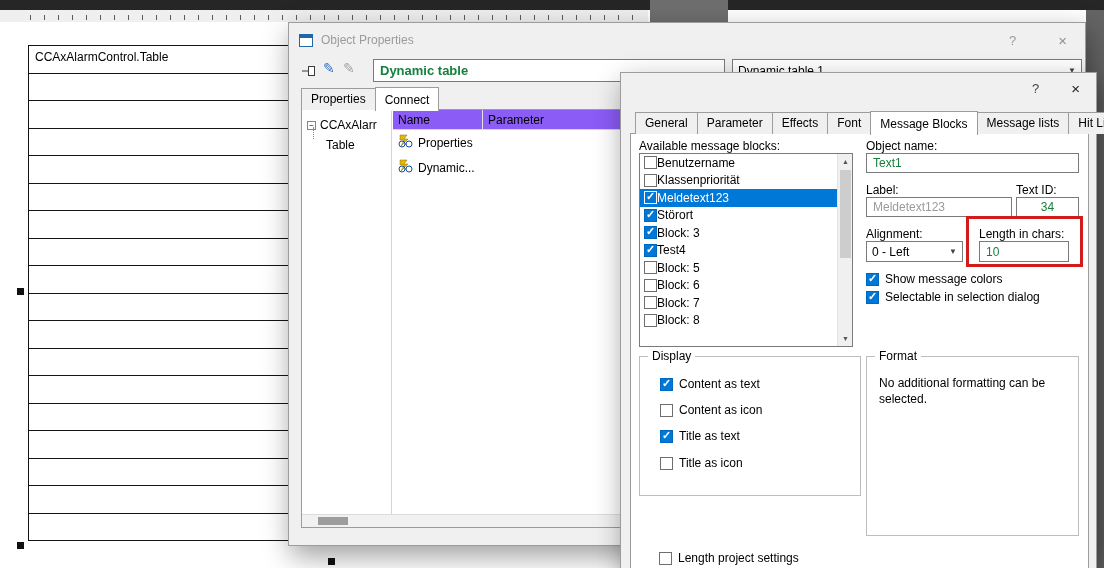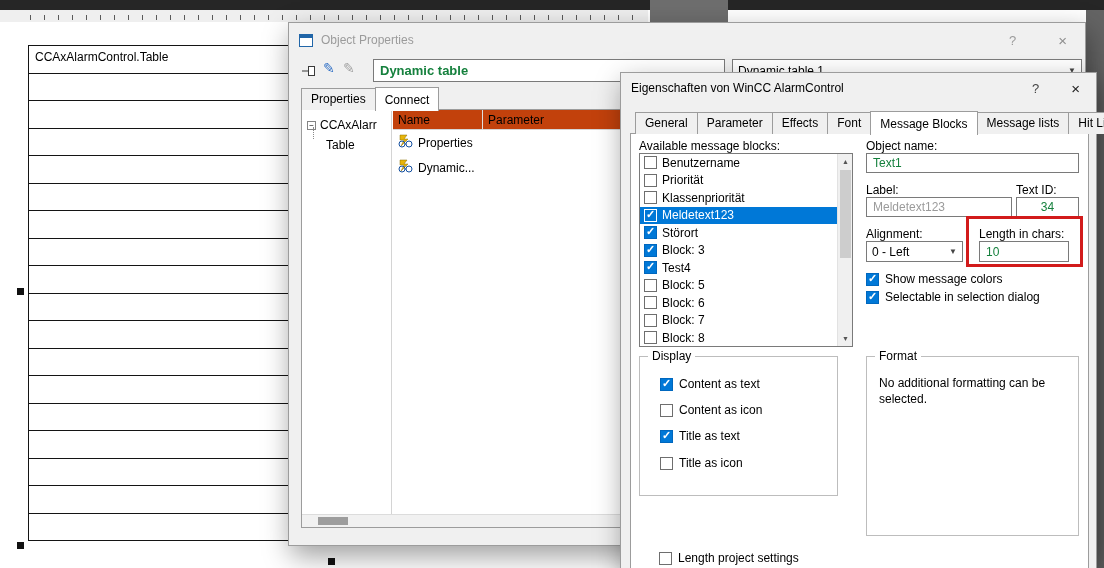--- a/index.html
+++ b/index.html
@@ -55,33 +55,33 @@
 
   
   .cb { width:13px; height:13px; border:1px solid #6e6e6e; background:#fff; display:inline-block;
     position:relative; flex:none; }
   .cb.checked { background:#0078d7; border-color:#0067be; }
   .cb.checked::after { content:"✓"; position:absolute; left:1px; top:-2px; color:#fff; font-size:11px; font-weight:bold; }
   .cbrow { display:flex; align-items:center; gap:6px; font-size:12px; white-space:nowrap; }
 
   
   .listbox { background:#fff; border:1px solid #7a7a7a; overflow:hidden; }
-  .mb-item { display:flex; align-items:center; gap:5px; height:17.5px; padding:0 4px;
+  .mb-item { display:flex; align-items:center; height:17.5px; padding:0 4px;
     font-size:12px; width:calc(100% - 15px); white-space:nowrap; }
   .mb-item.selected { background:#0078d7; color:#fff; }
   .mb-item.selected .cb.checked { border-color:#fff; }
   .vscroll { position:absolute; right:0; top:0; bottom:0; width:15px; background:#f0f0f0; border-left:1px solid #e2e2e2; }
   .vscroll .sarrow { position:absolute; left:0; width:15px; height:15px; text-align:center; font-size:7px; color:#555; line-height:15px; }
   .vscroll .thumb { position:absolute; left:2px; width:11px; background:#cdcdcd; }
 
   .groupbox { border:1px solid #bdbdbd; }
   .gb-title { position:absolute; top:-8px; left:8px; background:#fff; padding:0 4px; font-size:12px; }
 
   
-  .col-hdr { display:flex; align-items:center; padding:0 5px; font-size:12px; background:#c2410c;
+  .col-hdr { display:flex; align-items:center; padding:0 5px; font-size:12px; background:#8b5cf6;
     border-right:1px solid #e0e0e0; border-bottom:1px solid #d6d6d6; height:20px; }
   .lv-row { display:flex; align-items:center; gap:5px; height:25px; padding:0 4px; font-size:12px; }
   .expander { width:9px; height:9px; border:1px solid #848484; background:#fff; font-size:8px;
     line-height:7px; text-align:center; display:inline-block; flex:none; }
   .tree-row { display:flex; align-items:center; gap:4px; font-size:12px; white-space:nowrap; }
   .dot-v { position:absolute; left:11px; top:17px; width:1px; height:12px; border-left:1px dotted #8a8a8a; }
 
   .hscroll { position:absolute; left:0; right:0; bottom:0; height:13px; background:#f1f1f1; border-top:1px solid #dcdcdc; }
   .hscroll .thumb { position:absolute; left:16px; top:2px; width:30px; height:8px; background:#9d9d9d; }
 
@@ -173,21 +173,20 @@
     </div>
 
     <div class="hscroll">
       <div class="thumb"></div>
     </div>
   </div>
 </div>
 
 <div class="abs dlg" style="left:620px; top:72px; width:477px; height:500px; z-index:20;">
   <div class="titlebar" style="height:30px;">
-    <span class="title">Eigenschaften von WinCC AlarmControl</span>
     <span style="flex:1"></span>
     <span class="cap-btn" style="margin-right:32px;">?</span>
     <span class="cap-btn" style="font-size:15px; color:#222; margin-right:6px;">×</span>
   </div>
 
   <div class="abs tabs" style="left:14px; top:36px; height:25px;">
     <div class="tab">General</div>
     <div class="tab">Parameter</div>
     <div class="tab">Effects</div>
     <div class="tab">Font</div>
@@ -200,24 +199,20 @@
 
   <span class="abs" style="left:18px; top:66px; z-index:21;">Available message blocks:</span>
 
   <div class="abs listbox" style="left:18px; top:80px; width:214px; height:194px; z-index:21;">
     <div class="mb-item">
       <span class="cb"></span>
       <span>Benutzername</span>
     </div>
     <div class="mb-item">
       <span class="cb"></span>
-      <span>Priorität</span>
-    </div>
-    <div class="mb-item">
-      <span class="cb"></span>
       <span>Klassenpriorität</span>
     </div>
     <div class="mb-item selected">
       <span class="cb checked"></span>
       <span>Meldetext123</span>
     </div>
     <div class="mb-item">
       <span class="cb checked"></span>
       <span>Störort</span>
     </div>
@@ -270,21 +265,21 @@
 
   <div class="abs cbrow" style="left:245px; top:199px; z-index:21;">
     <span class="cb checked"></span>
     <span>Show message colors</span>
   </div>
   <div class="abs cbrow" style="left:245px; top:217px; z-index:21;">
     <span class="cb checked"></span>
     <span>Selectable in selection dialog</span>
   </div>
 
-  <div class="abs groupbox" style="left:18px; top:283px; width:199px; height:140px; z-index:21;text-align:center;">
+  <div class="abs groupbox" style="left:18px; top:283px; width:222px; height:140px; z-index:21;text-align:center;">
     <span class="gb-title">Display</span>
     <div class="cbrow" style="position:absolute; left:20px; top:20px;">
       <span class="cb checked"></span>
       <span>Content as text</span>
     </div>
     <div class="cbrow" style="position:absolute; left:20px; top:46px;">
       <span class="cb"></span>
       <span>Content as icon</span>
     </div>
     <div class="cbrow" style="position:absolute; left:20px; top:72px;">

